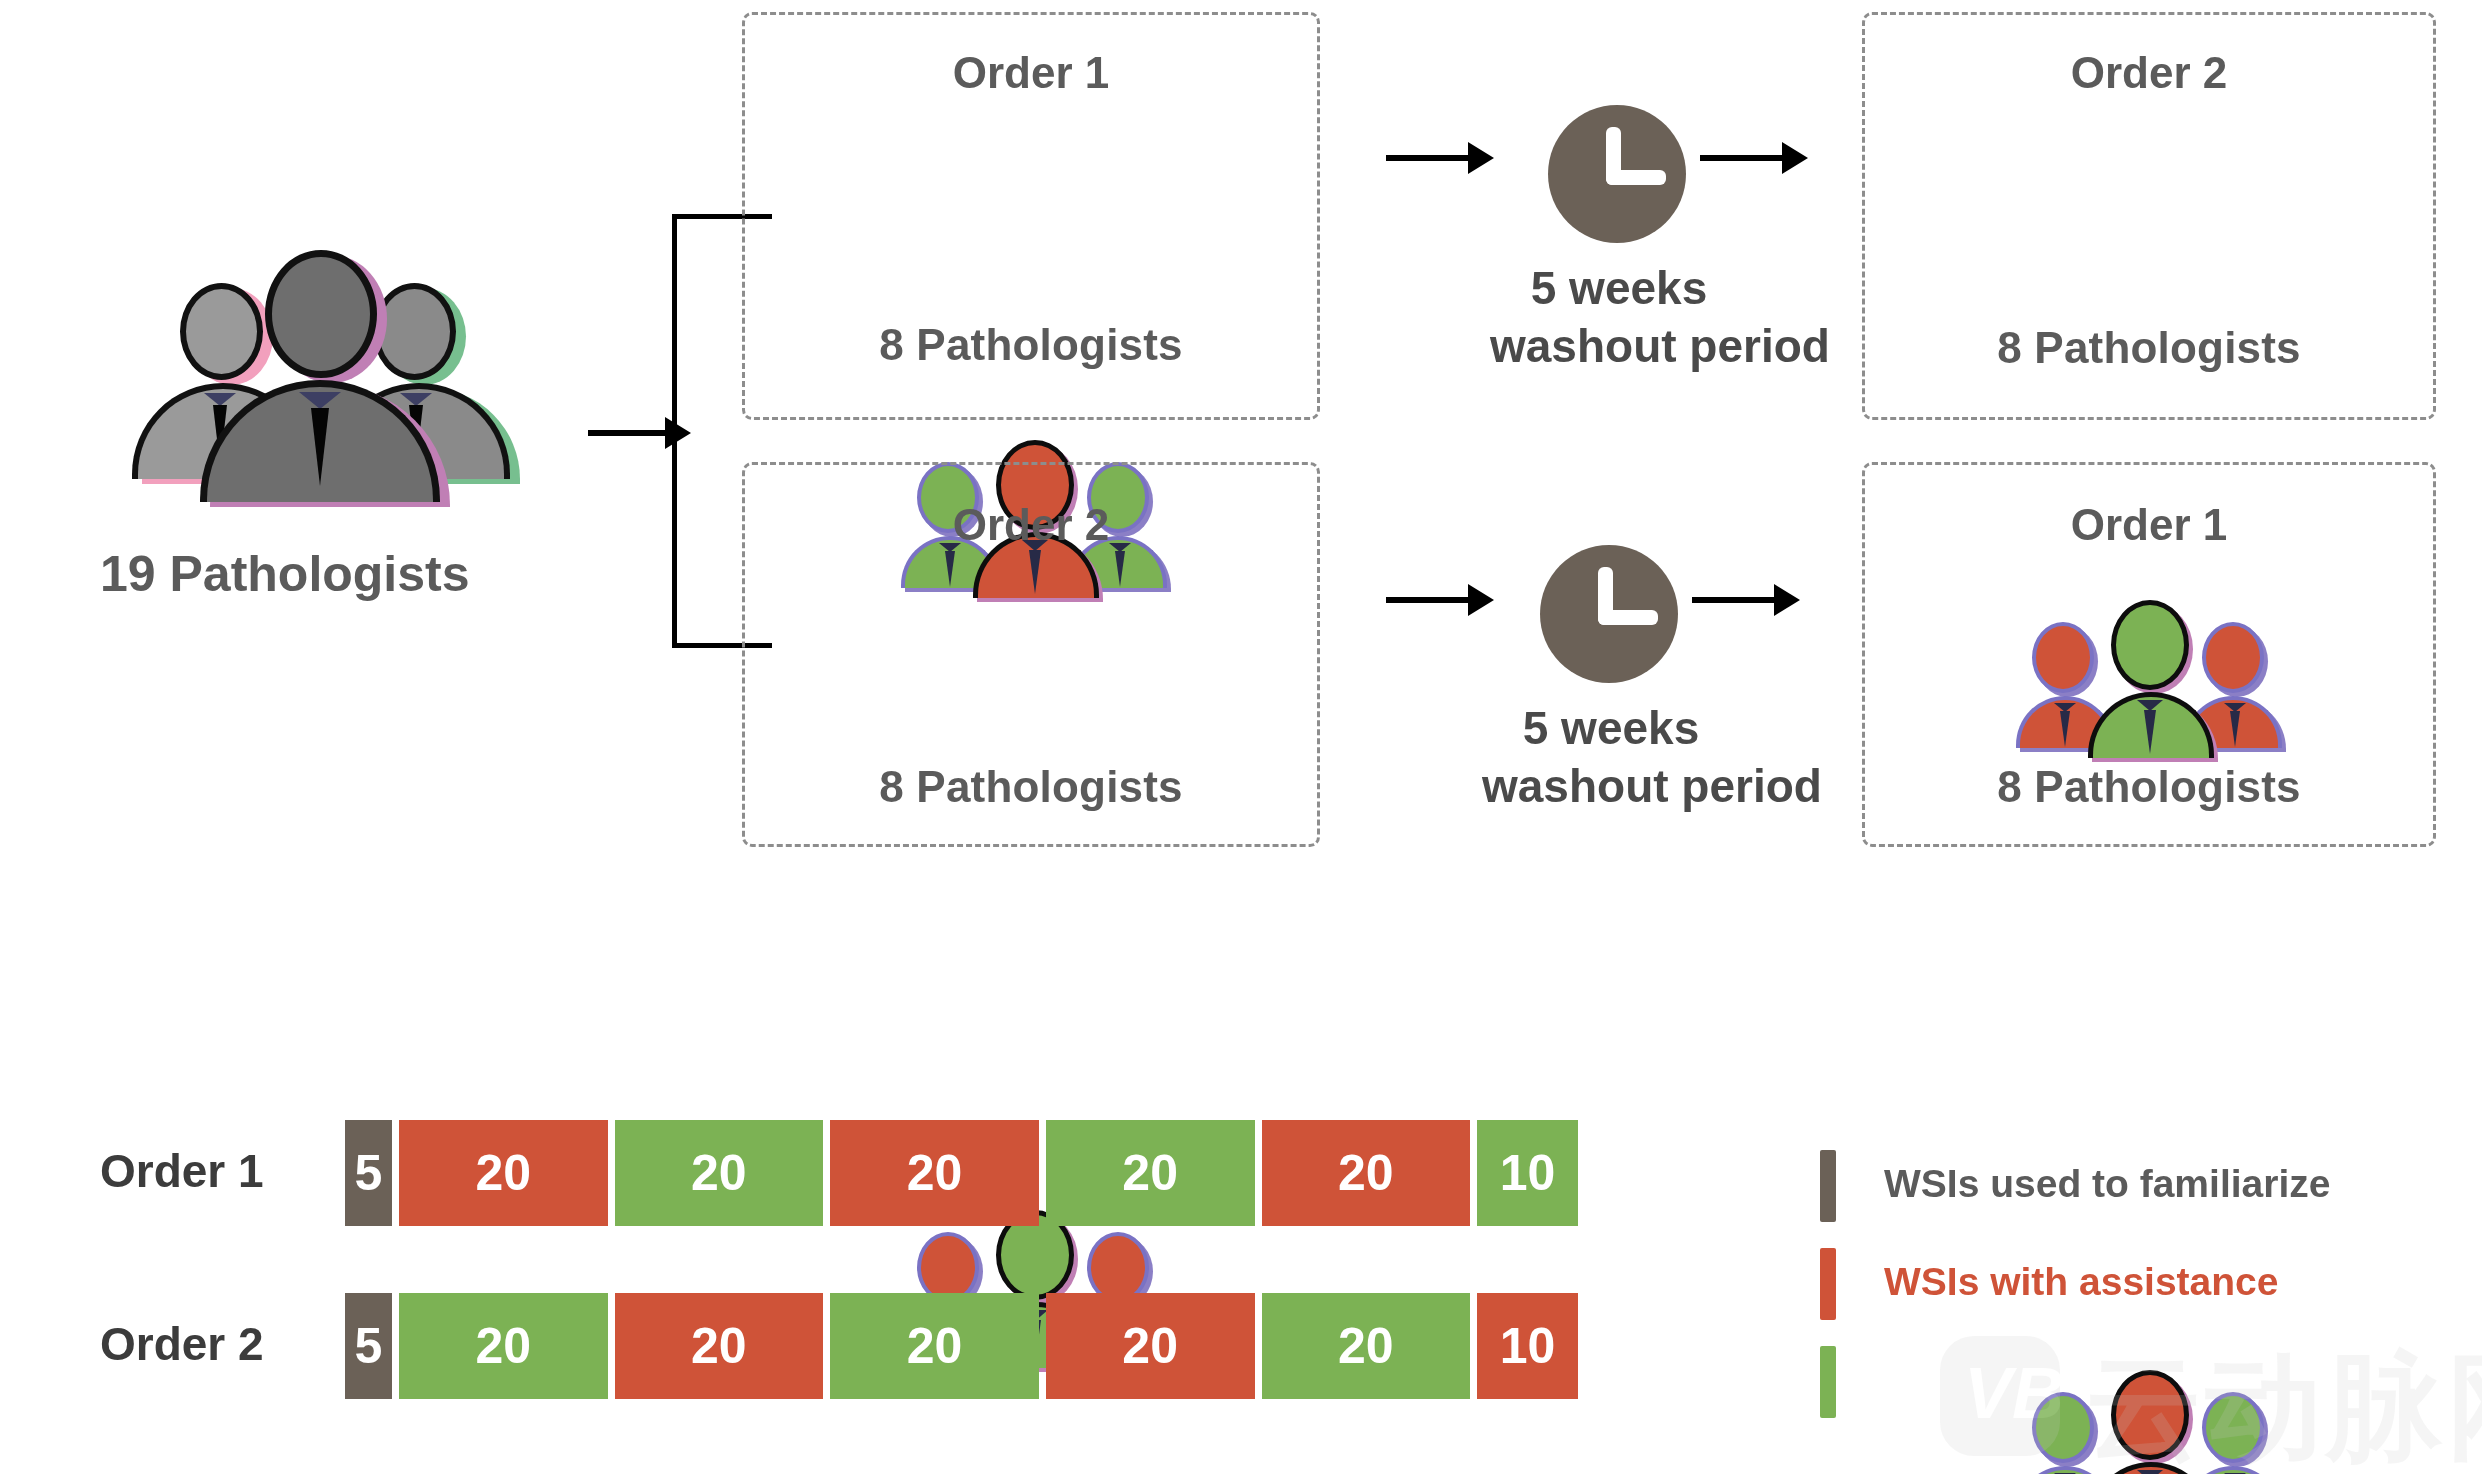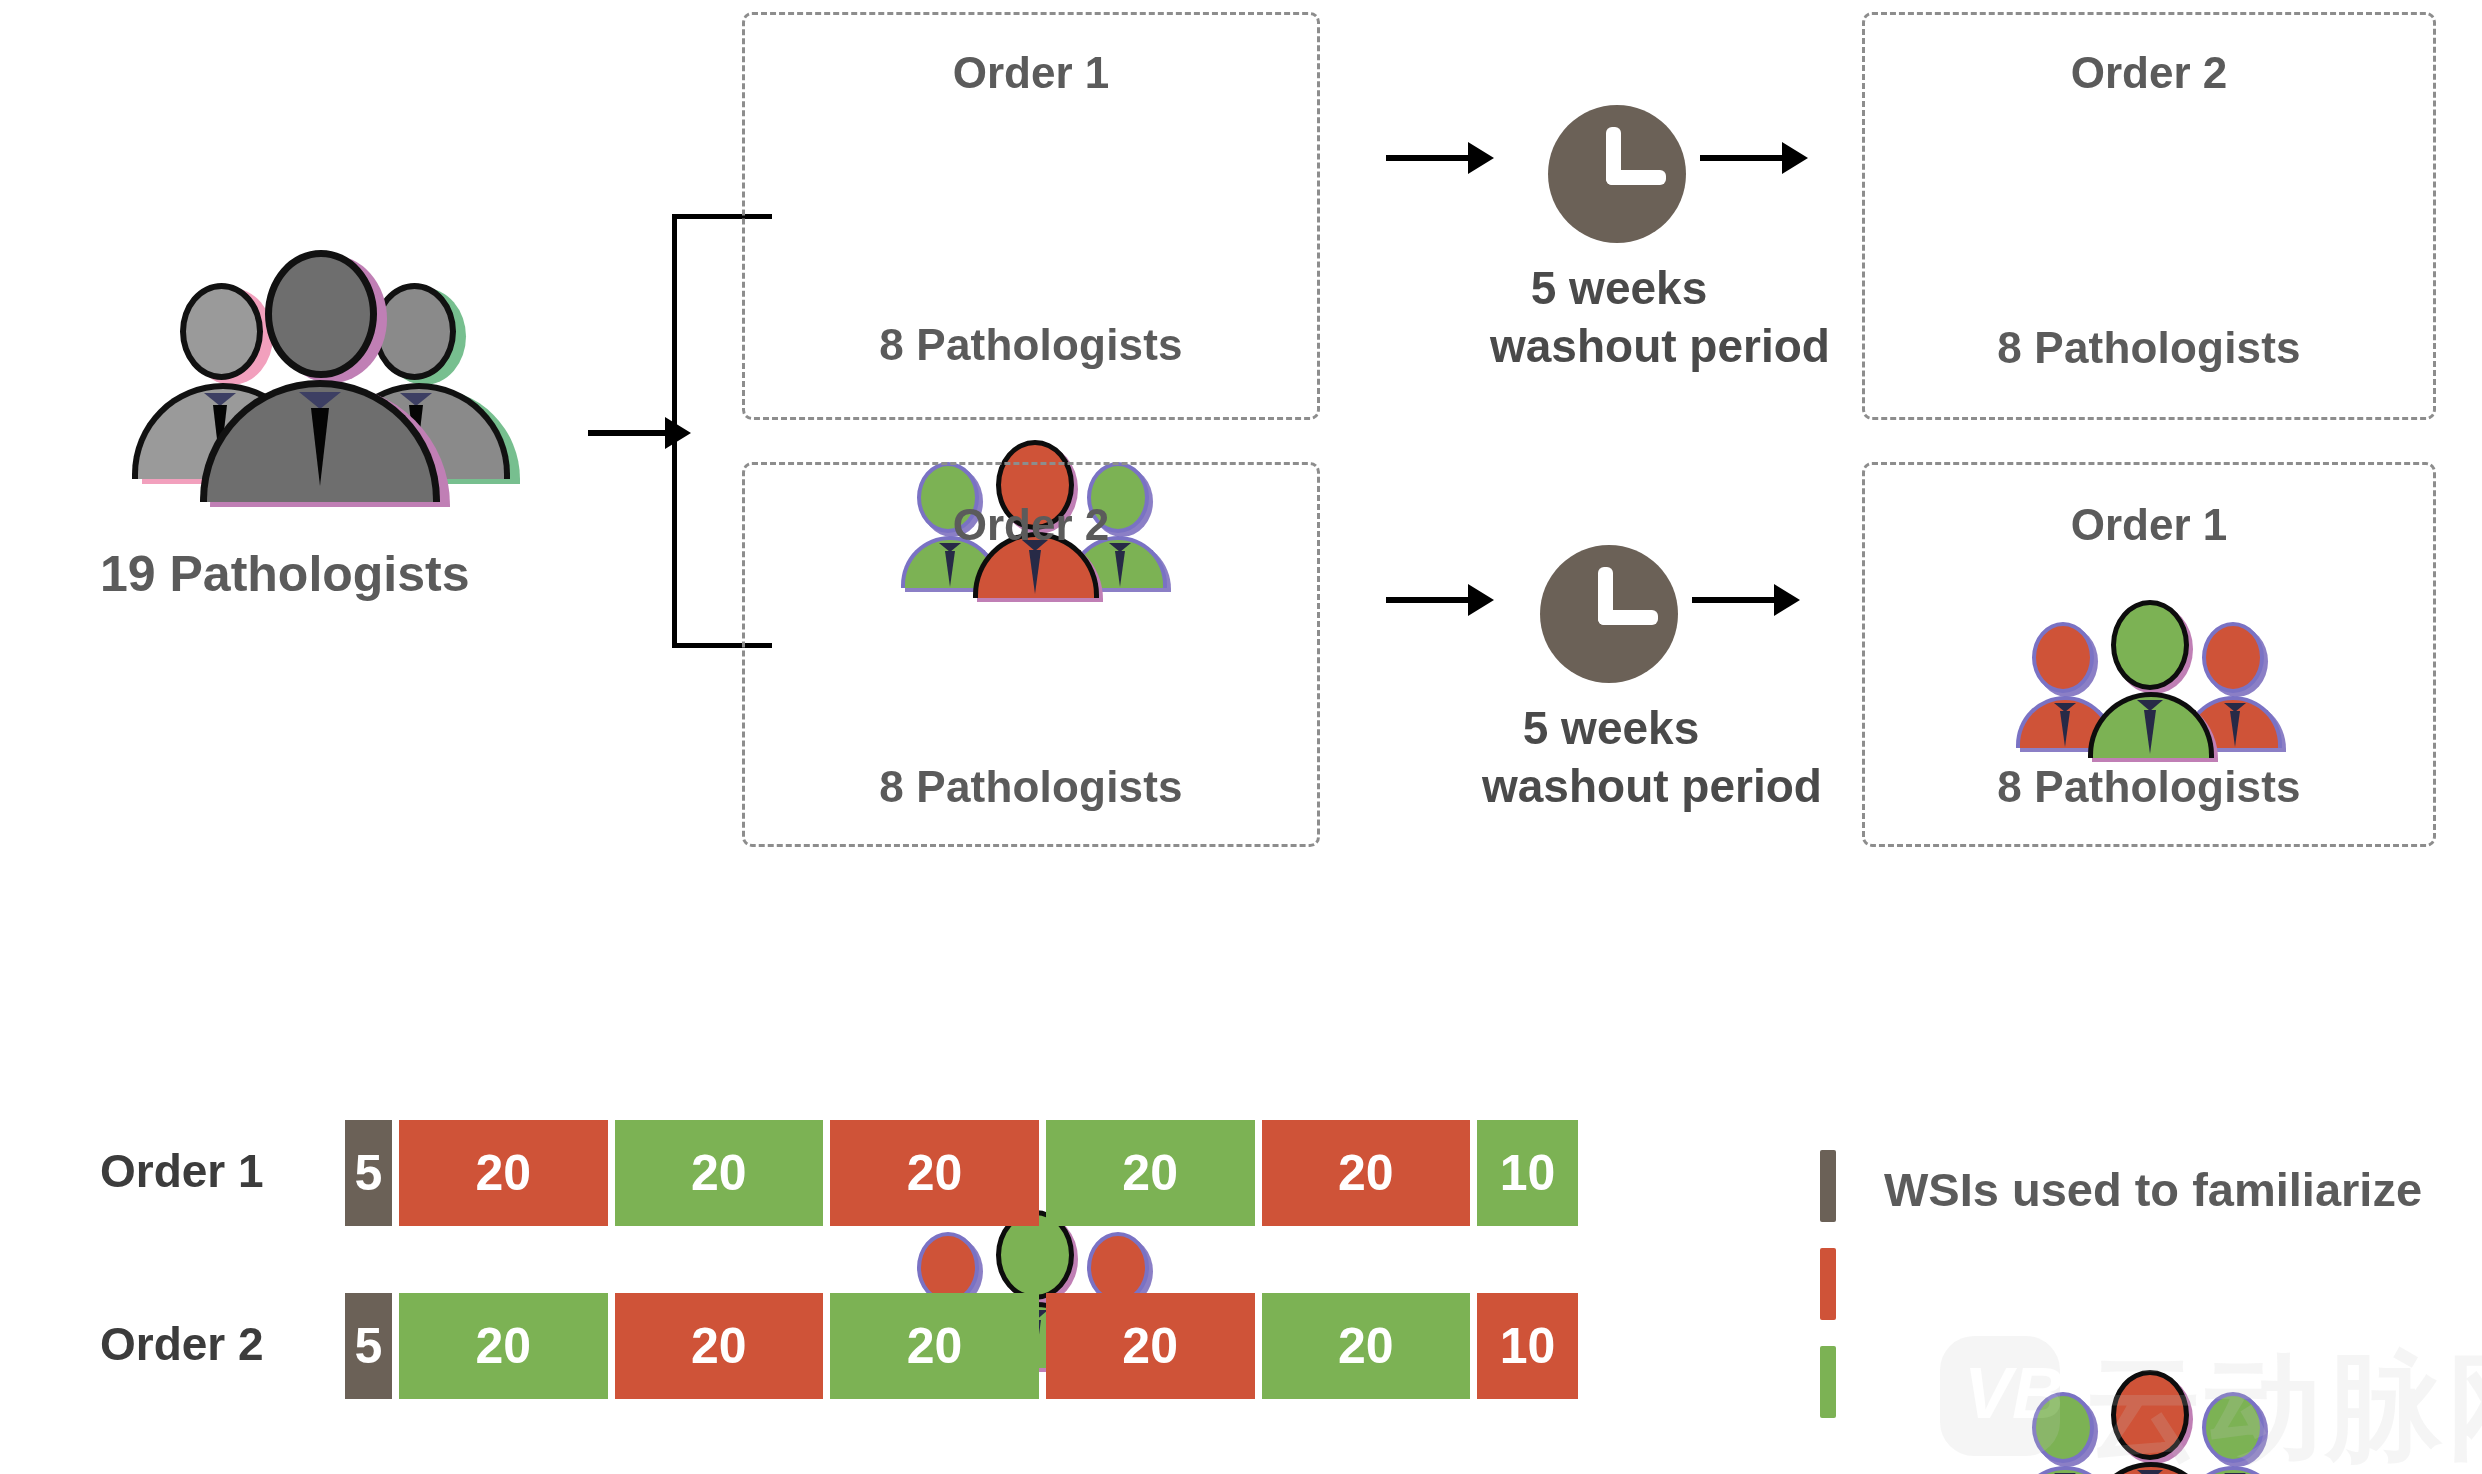--- a/index.html
+++ b/index.html
@@ -37,21 +37,21 @@
   
   .bracket{position:absolute;border:5px solid #000;border-right:none;box-sizing:border-box;}
 
   
   .rowlabel{position:absolute;color:#3c3c3c;font-size:46px;white-space:nowrap;}
   .seg{position:absolute;display:flex;align-items:center;justify-content:center;
        color:#ffffff;font-size:50px;box-sizing:border-box;}
 
   
   .lg-swatch{position:absolute;width:16px;border-radius:2px;}
-  .lg-text{position:absolute;font-size:47px;white-space:nowrap;}
+  .lg-text{position:absolute;font-size:39px;white-space:nowrap;}
 
   
   .wm{position:absolute;opacity:.18;}
   .wm-logo{position:absolute;background:#c9c9c9;border-radius:34px;}
   .wm-cn{position:absolute;color:#c9c9c9;font-size:116px;font-weight:bold;letter-spacing:4px;white-space:nowrap;}
   .wm-v{position:absolute;color:#ffffff;font-size:72px;font-weight:bold;font-style:italic;}
 </style>
 </head>
 <body>
 
@@ -261,20 +261,21 @@
     <div class="seg" style="left: 1045.87px; top: 1293px; width: 208.652px; height: 106px; background: rgb(207, 83, 56);">20</div>
     <div class="seg" style="left: 1261.52px; top: 1293px; width: 208.652px; height: 106px; background: rgb(124, 178, 84);">20</div>
     <div class="seg" style="left: 1477.17px; top: 1293px; width: 100.826px; height: 106px; background: rgb(207, 83, 56);">10</div>
   </div>
 
 <div class="abs" style="left:1820px;top:1140px;width:660px;height:280px;">
   <div class="lg-swatch" style="left:0px;top:10px;height:72px;background:#6B6157;"></div>
   <div class="lg-text" style="left:64px;top:22px;color:#5b5b5b;">WSIs used to familiarize</div>
 
   <div class="lg-swatch" style="left:0px;top:108px;height:72px;background:#CF5338;"></div>
+  <div class="lg-text" style="left:64px;top:120px;color:#CF5338;">WSIs with assistance</div>
 
   <div class="lg-swatch" style="left:0px;top:206px;height:72px;background:#7CB254;"></div>
 </div>
 
 <div class="wm" style="left:1940px;top:1330px;width:530px;height:140px;">
   <div class="wm-logo" style="left:0px;top:6px;width:120px;height:120px;"></div>
   <div class="wm-v" style="left:24px;top:22px;">VB</div>
   <div class="wm-cn" style="left:146px;top:0px;">云动脉网</div>
 </div>
 

